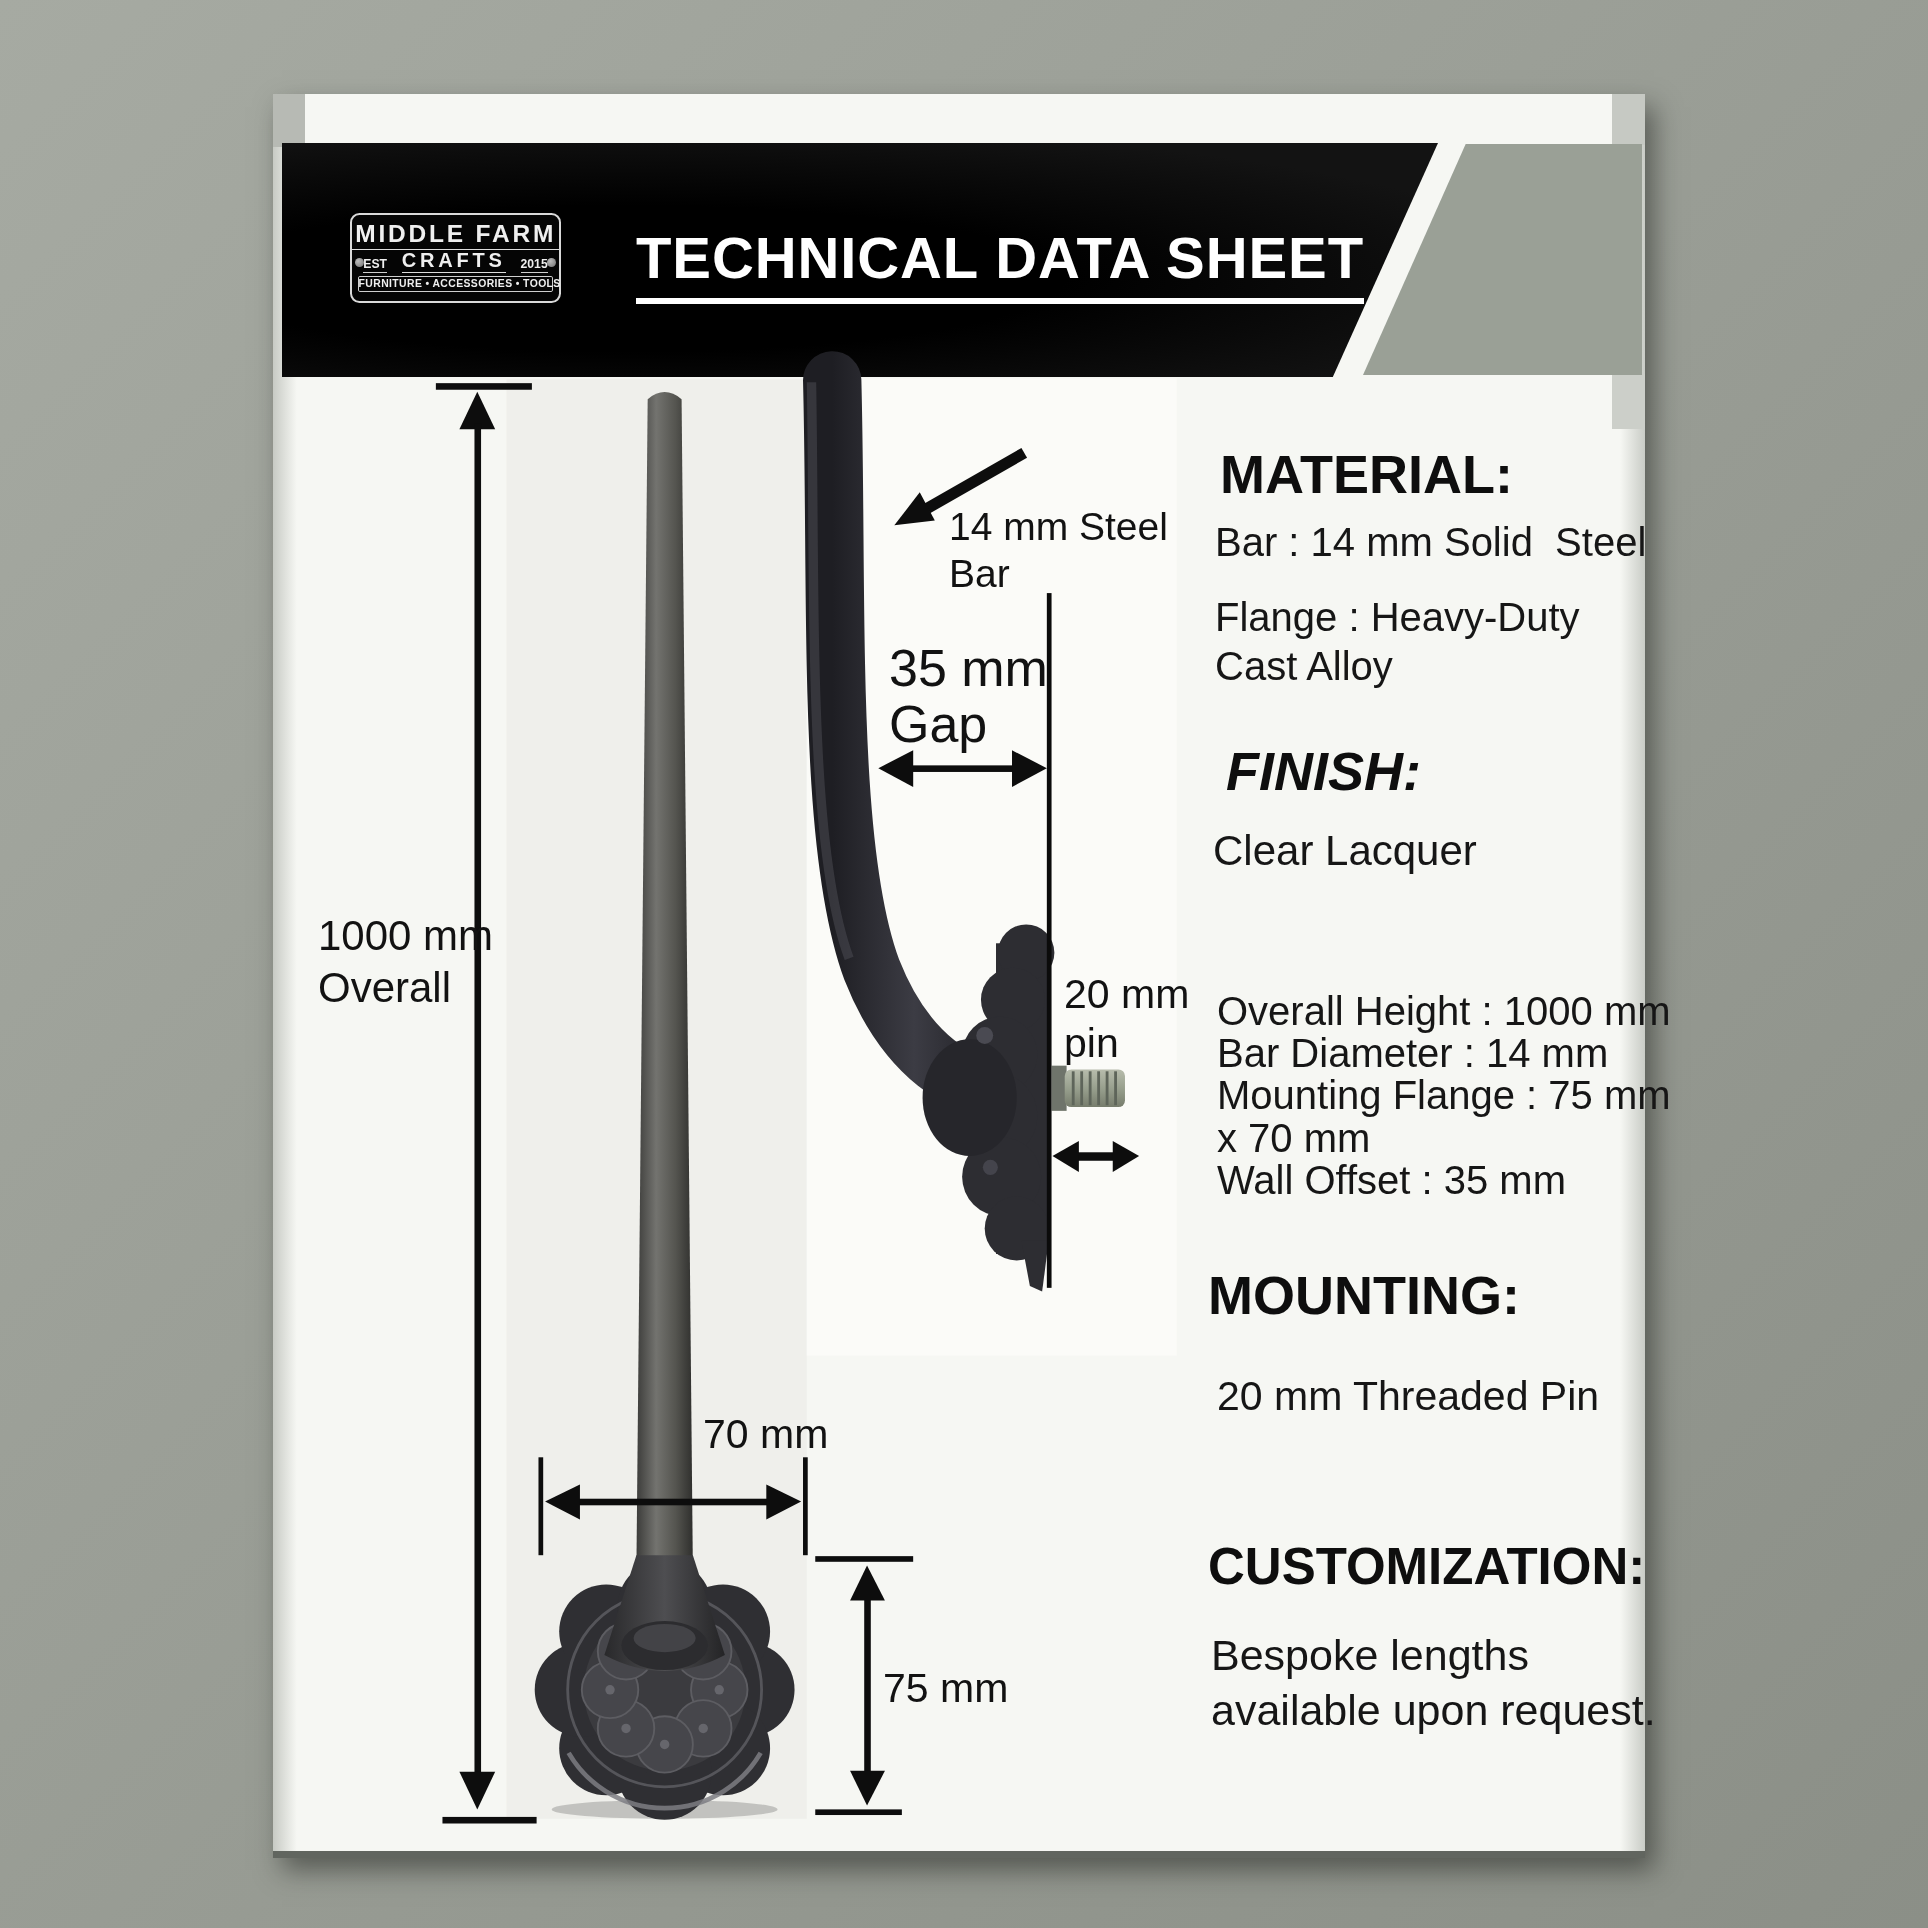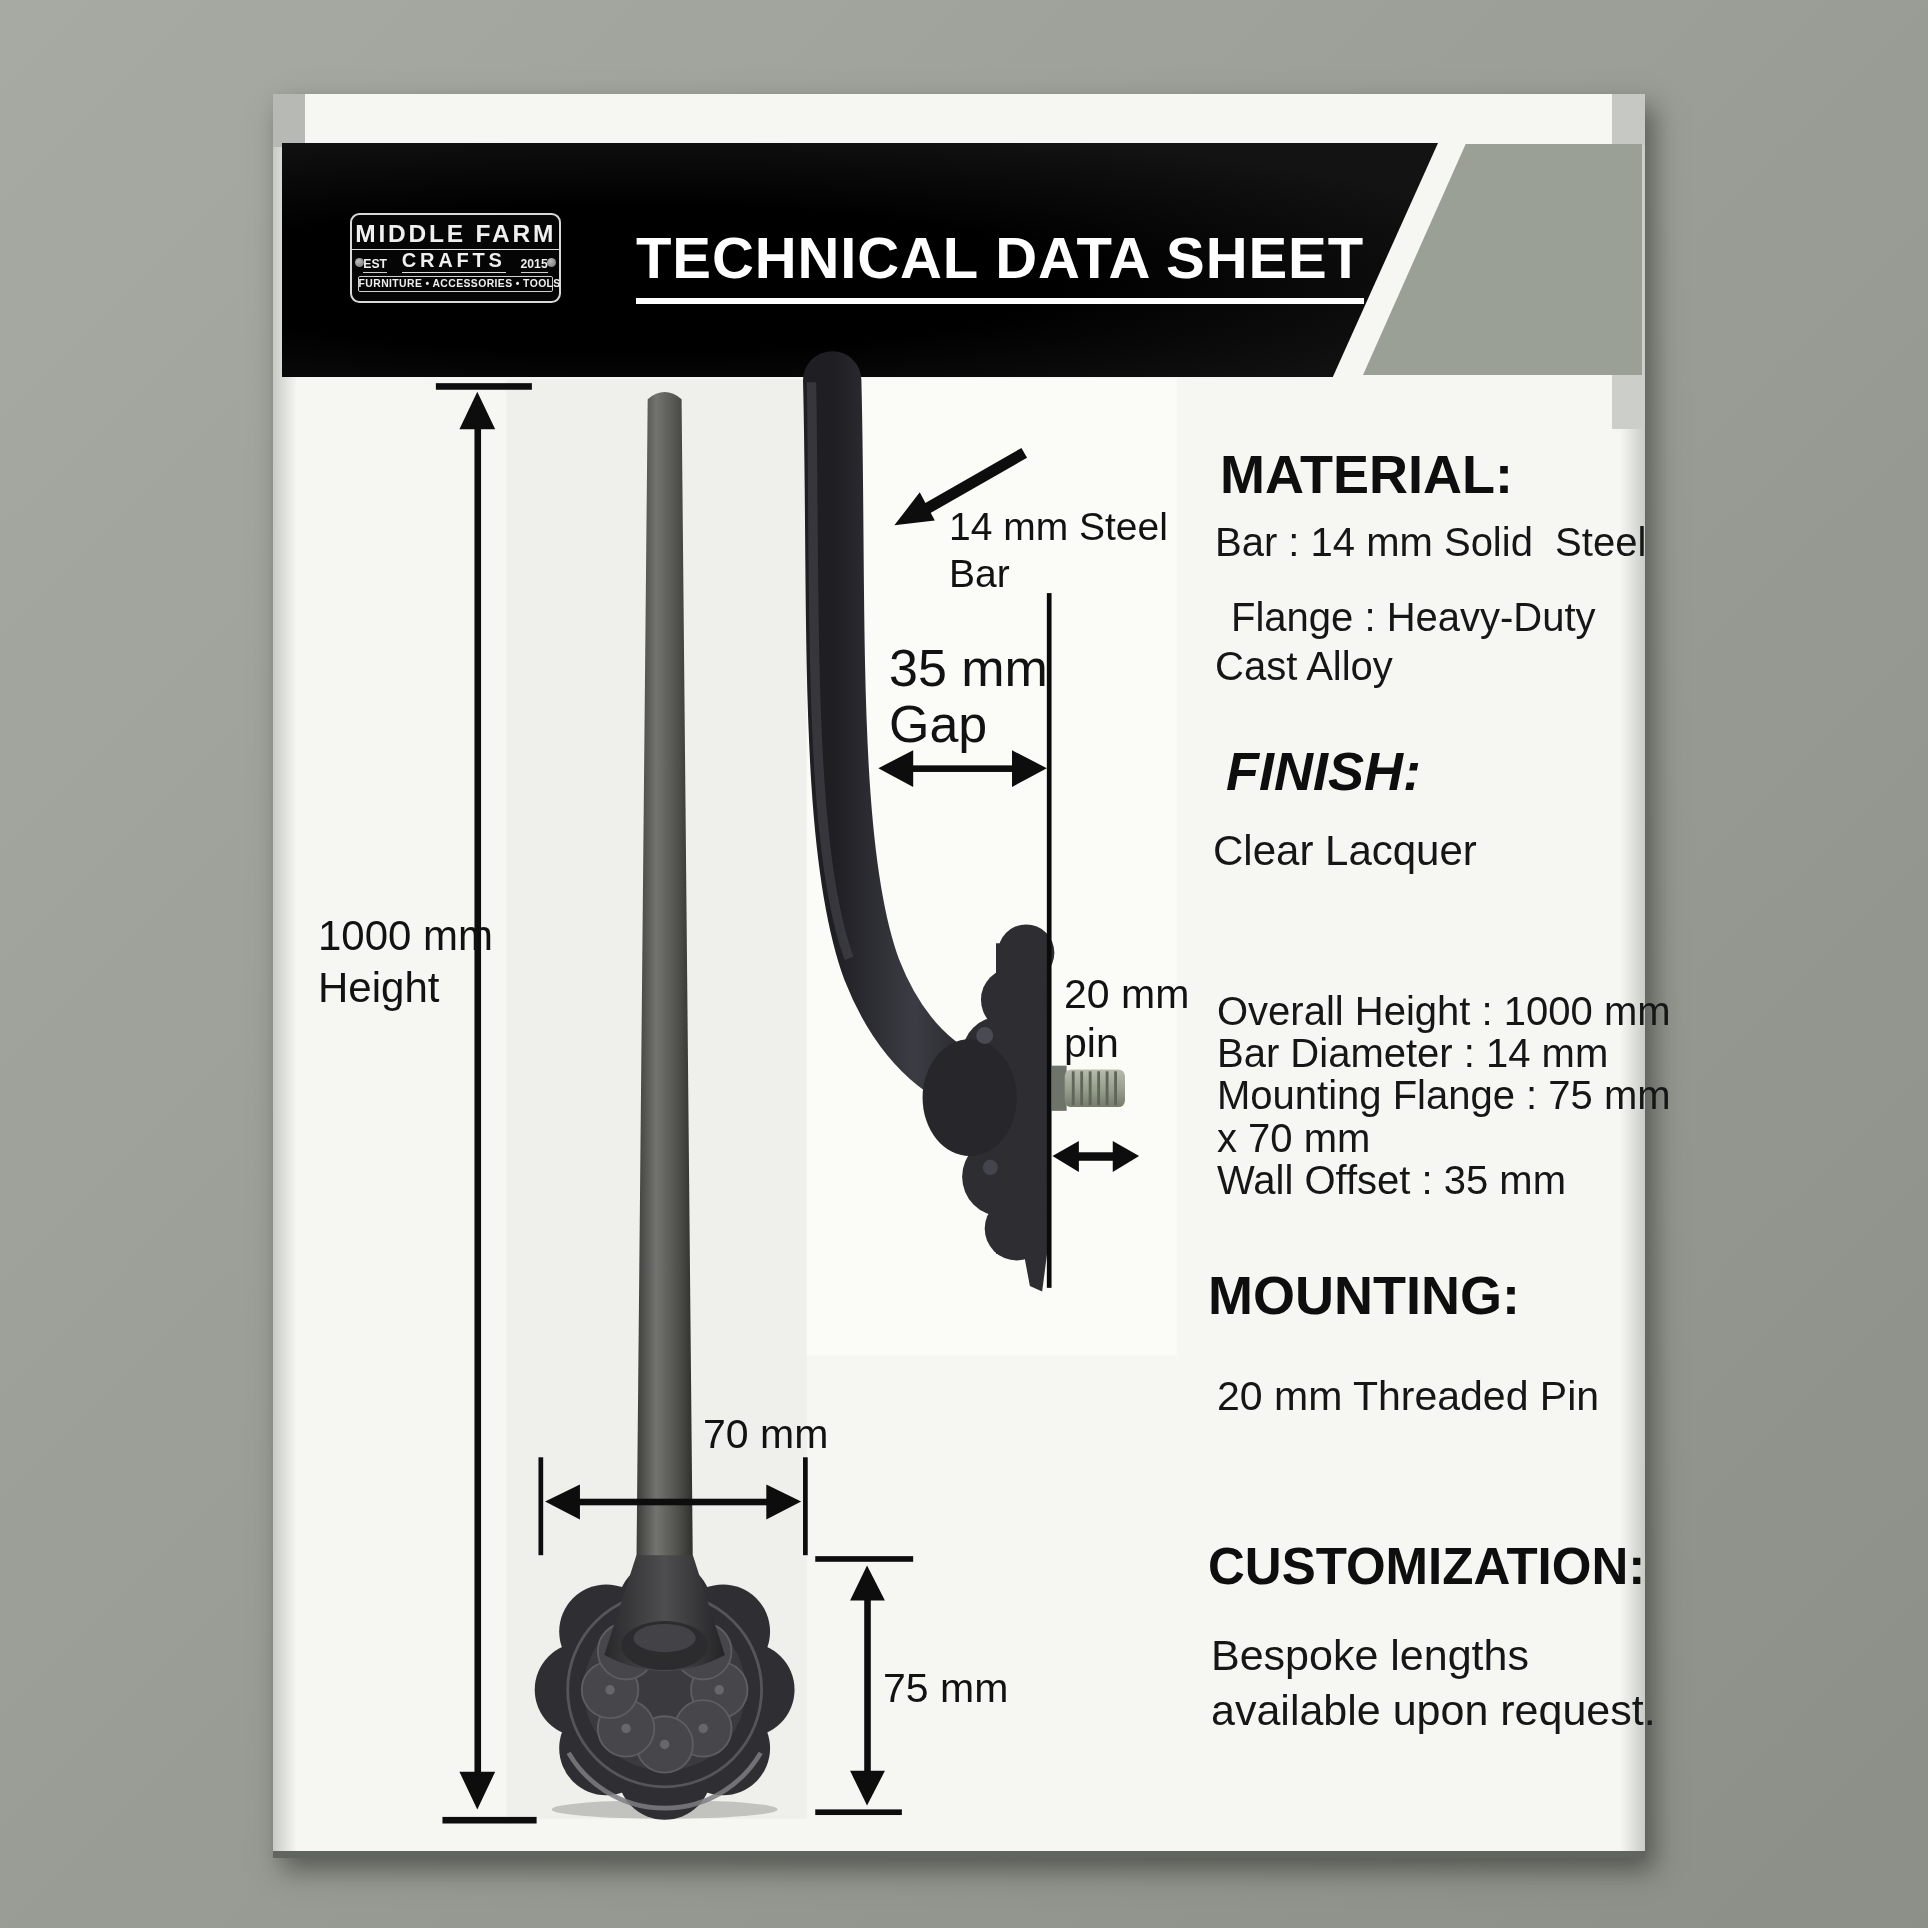--- a/index.html
+++ b/index.html
@@ -59,21 +59,21 @@
   .lbl-steelbar{left:949px;top:503px;font-size:39px;line-height:47px;}
   .lbl-gap{left:889px;top:640px;font-size:52px;line-height:56px;}
   .lbl-pin{left:1064px;top:970px;font-size:41px;line-height:49px;}
   .lbl-70{left:703px;top:1411px;font-size:41px;}
   .lbl-75{left:883px;top:1665px;font-size:41px;}
   
   .spec-h{position:absolute;font-weight:bold;font-size:54px;color:#0e0e0e;white-space:pre;}
   .spec-t{position:absolute;font-size:40px;color:#161616;white-space:pre;}
   #h-material{left:1220px;top:443px;}
   #t-material1{left:1215px;top:520px;}
-  #t-material2{left:1215px;top:595px;margin-left:16px;}
+  #t-material2{left:1215px;top:595px;}
   #t-material3{left:1215px;top:644px;}
   #h-finish{left:1226px;top:740px;font-style:italic;}
   #t-finish1{left:1213px;top:827px;font-size:42px;}
   #h-dimensions{left:1213px;top:902px;}
   #t-dim1{left:1217px;top:989px;}
   #t-dim2{left:1217px;top:1031px;}
   #t-dim3{left:1217px;top:1073px;}
   #t-dim4{left:1217px;top:1116px;}
   #t-dim5{left:1217px;top:1158px;}
   #h-mounting{left:1208px;top:1264px;}
@@ -260,21 +260,21 @@
       <g>
         <rect x="1136" y="1224" width="56" height="9"></rect>
         <polygon points="1118,1228 1146,1212 1146,1245"></polygon>
         <polygon points="1210,1228 1182,1212 1182,1245"></polygon>
       </g>
     </g>
   </svg>
 
   <div class="abs lbl lbl-height">
     <span>1000 mm</span>
-    <span>Height</span>
+    <span>Overall</span>
   </div>
   <div class="abs lbl lbl-steelbar">
     <span>14 mm Steel</span>
     <span>Bar</span>
   </div>
   <div class="abs lbl lbl-gap">
     <span>35 mm</span>
     <span>Gap</span>
   </div>
   <div class="abs lbl lbl-pin">

